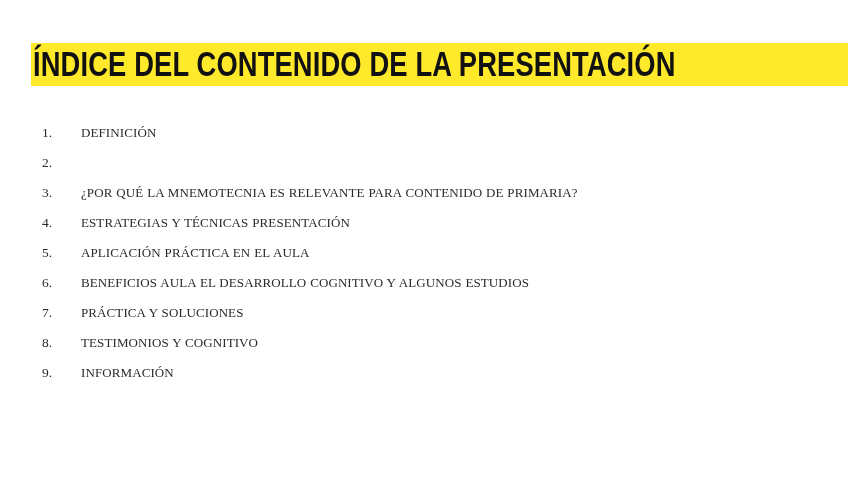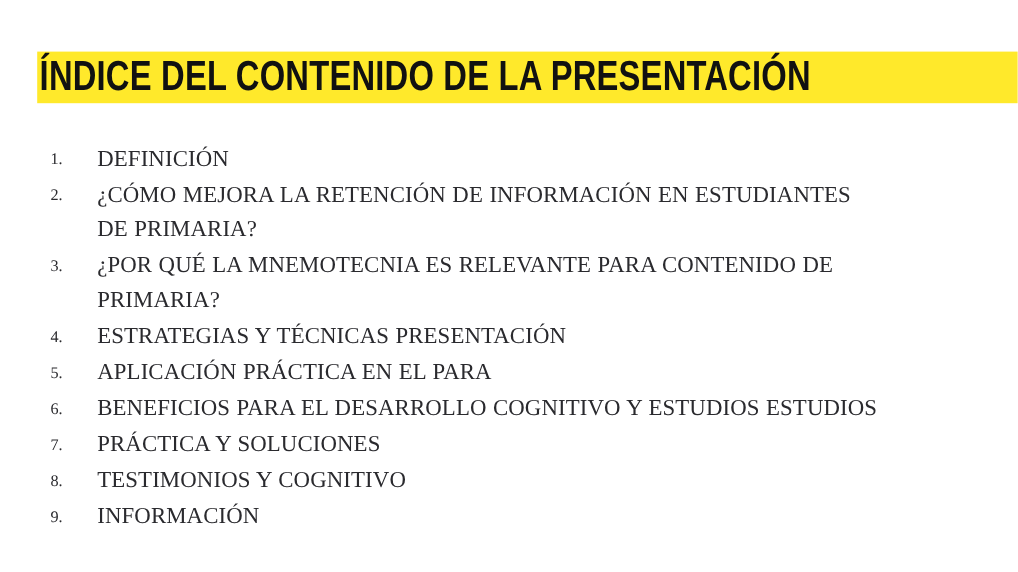--- a/index.html
+++ b/index.html
@@ -68,21 +68,21 @@
     font-size: 13.5px;
     line-height: 29px;
     color: #2a2a2e;
     text-align: left;
     padding-left: 4px;
     box-sizing: border-box;
   }
   .toc-label {
     flex: 1 1 auto;
     font-family: "Liberation Serif", "DejaVu Serif", serif;
-    font-size: 19px;
+    font-size: 13px;
     line-height: 29px;
     letter-spacing: 0.1px;
     color: #2a2a2e;
     word-spacing: 0.5px;
   }
   .toc-item.wrapped .toc-label {
     max-width: 650px;
   }
 </style>
 </head>
@@ -98,41 +98,40 @@
 
   <div class="toc">
 
     <div class="toc-item">
       <span class="toc-num">1.</span>
       <span class="toc-label">DEFINICIÓN</span>
     </div>
 
     <div class="toc-item wrapped">
       <span class="toc-num">2.</span>
-      <span class="toc-label">¿CÓMO MEJORA LA RETENCIÓN DE INFORMACIÓN EN ESTUDIANTES DE PRIMARIA?</span>
     </div>
 
     <div class="toc-item">
       <span class="toc-num">3.</span>
       <span class="toc-label">¿POR QUÉ LA MNEMOTECNIA ES RELEVANTE PARA CONTENIDO DE PRIMARIA?</span>
     </div>
 
     <div class="toc-item">
       <span class="toc-num">4.</span>
       <span class="toc-label">ESTRATEGIAS Y TÉCNICAS PRESENTACIÓN</span>
     </div>
 
     <div class="toc-item">
       <span class="toc-num">5.</span>
-      <span class="toc-label">APLICACIÓN PRÁCTICA EN EL PARA</span>
+      <span class="toc-label">APLICACIÓN PRÁCTICA EN EL AULA</span>
     </div>
 
     <div class="toc-item">
       <span class="toc-num">6.</span>
-      <span class="toc-label">BENEFICIOS PARA EL DESARROLLO COGNITIVO Y ESTUDIOS ESTUDIOS</span>
+      <span class="toc-label">BENEFICIOS AULA EL DESARROLLO COGNITIVO Y ALGUNOS ESTUDIOS</span>
     </div>
 
     <div class="toc-item">
       <span class="toc-num">7.</span>
       <span class="toc-label">PRÁCTICA Y SOLUCIONES</span>
     </div>
 
     <div class="toc-item">
       <span class="toc-num">8.</span>
       <span class="toc-label">TESTIMONIOS Y COGNITIVO</span>

